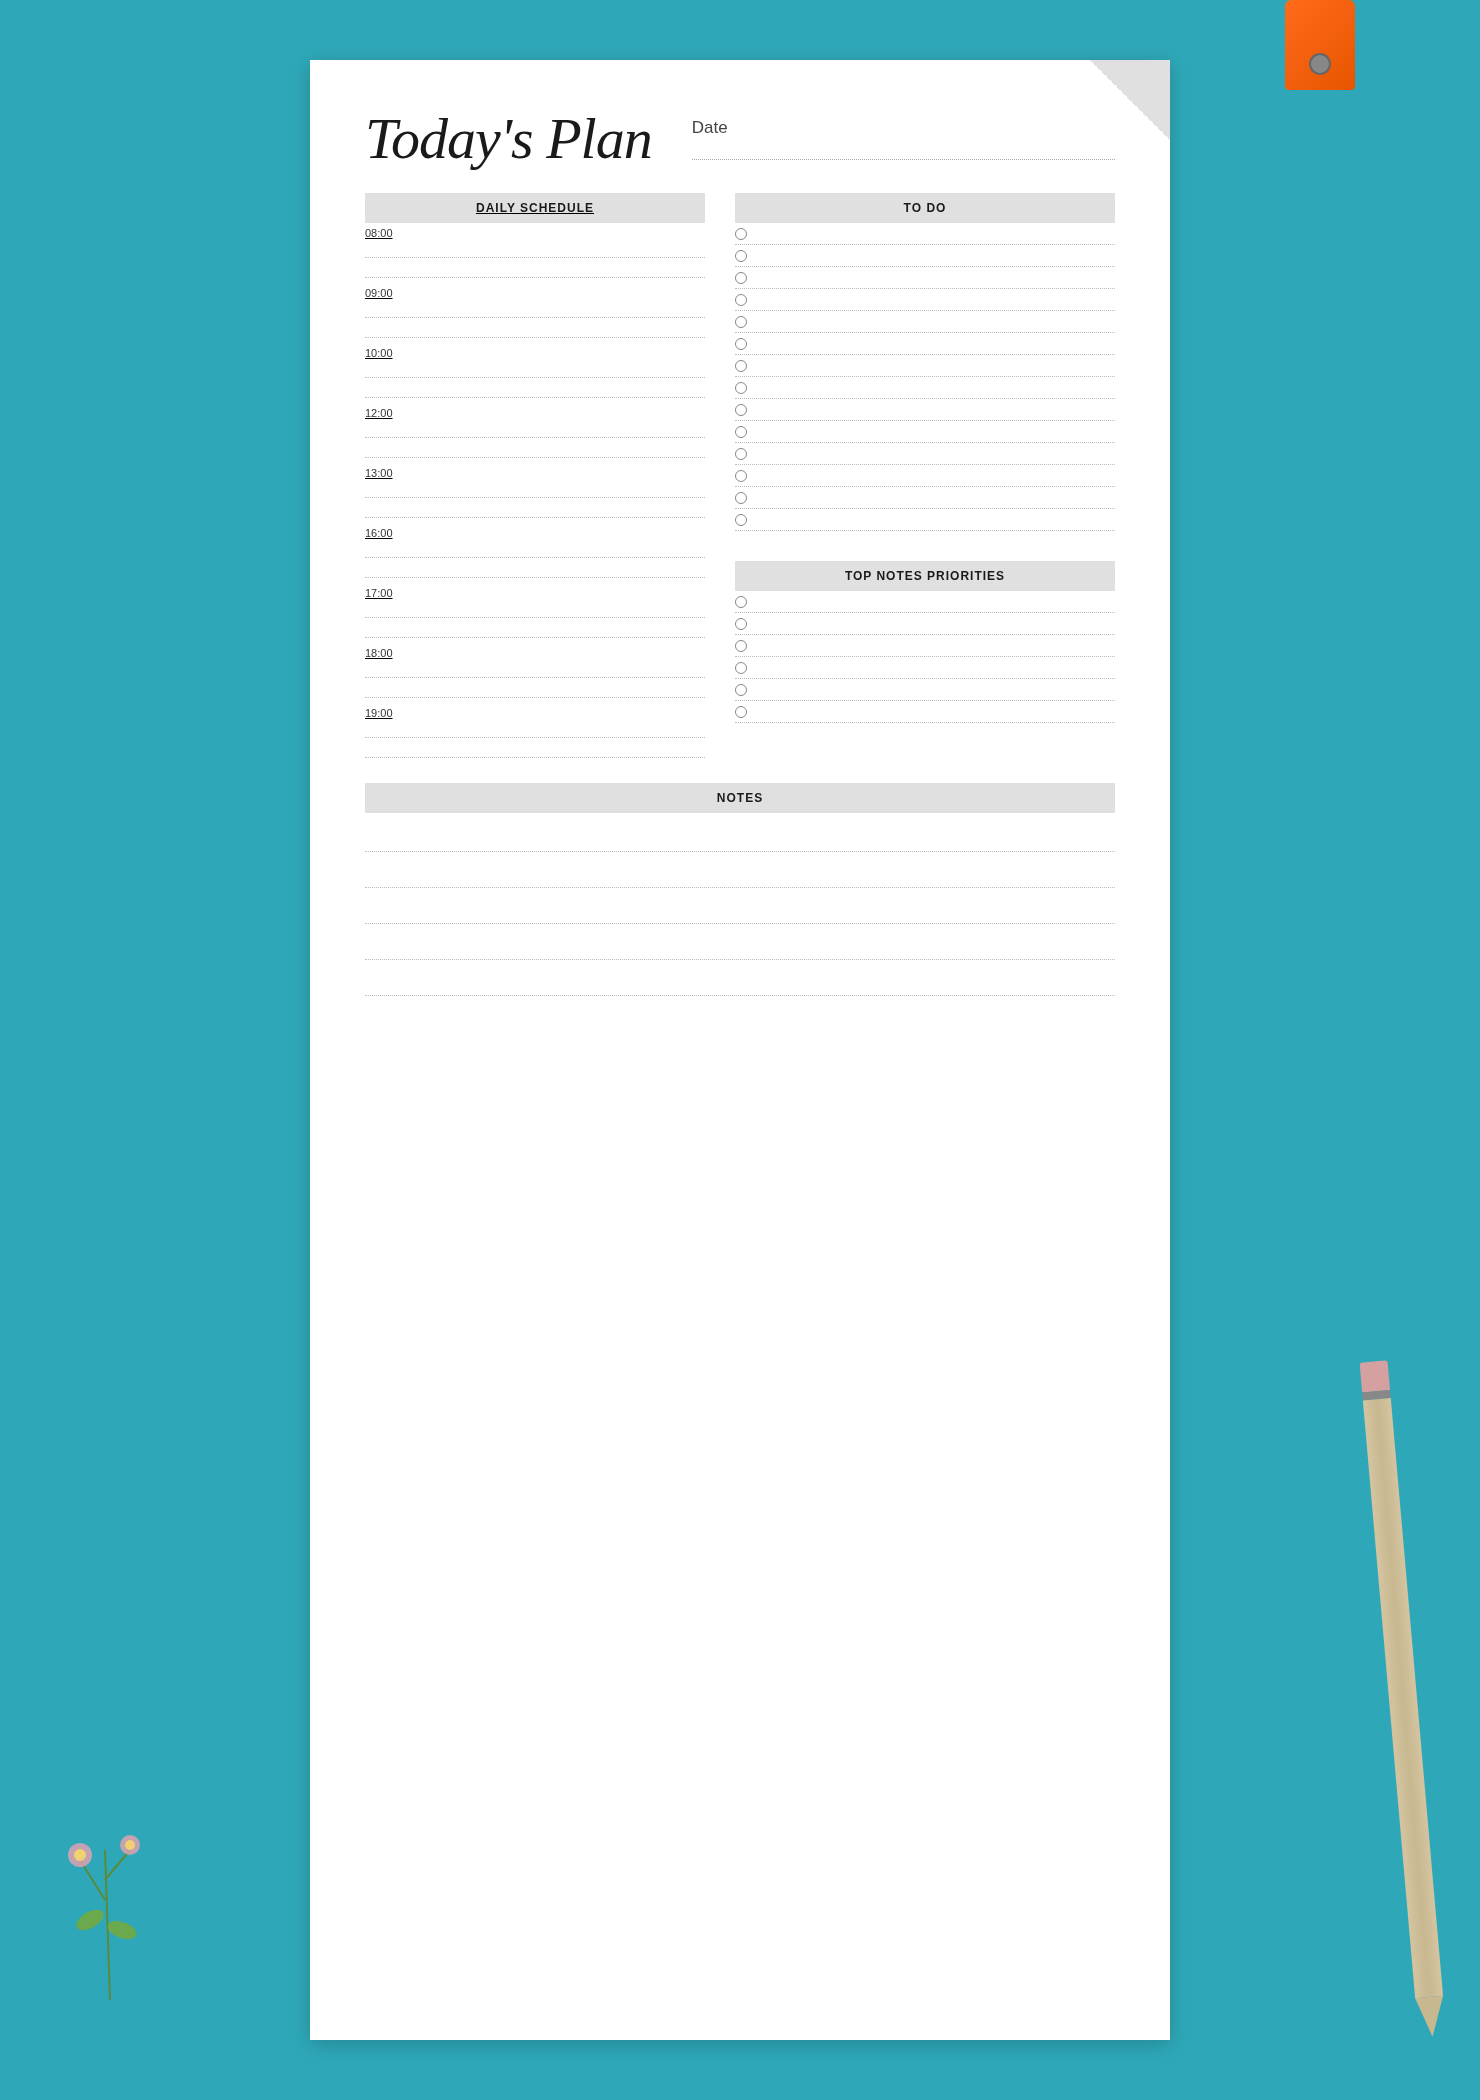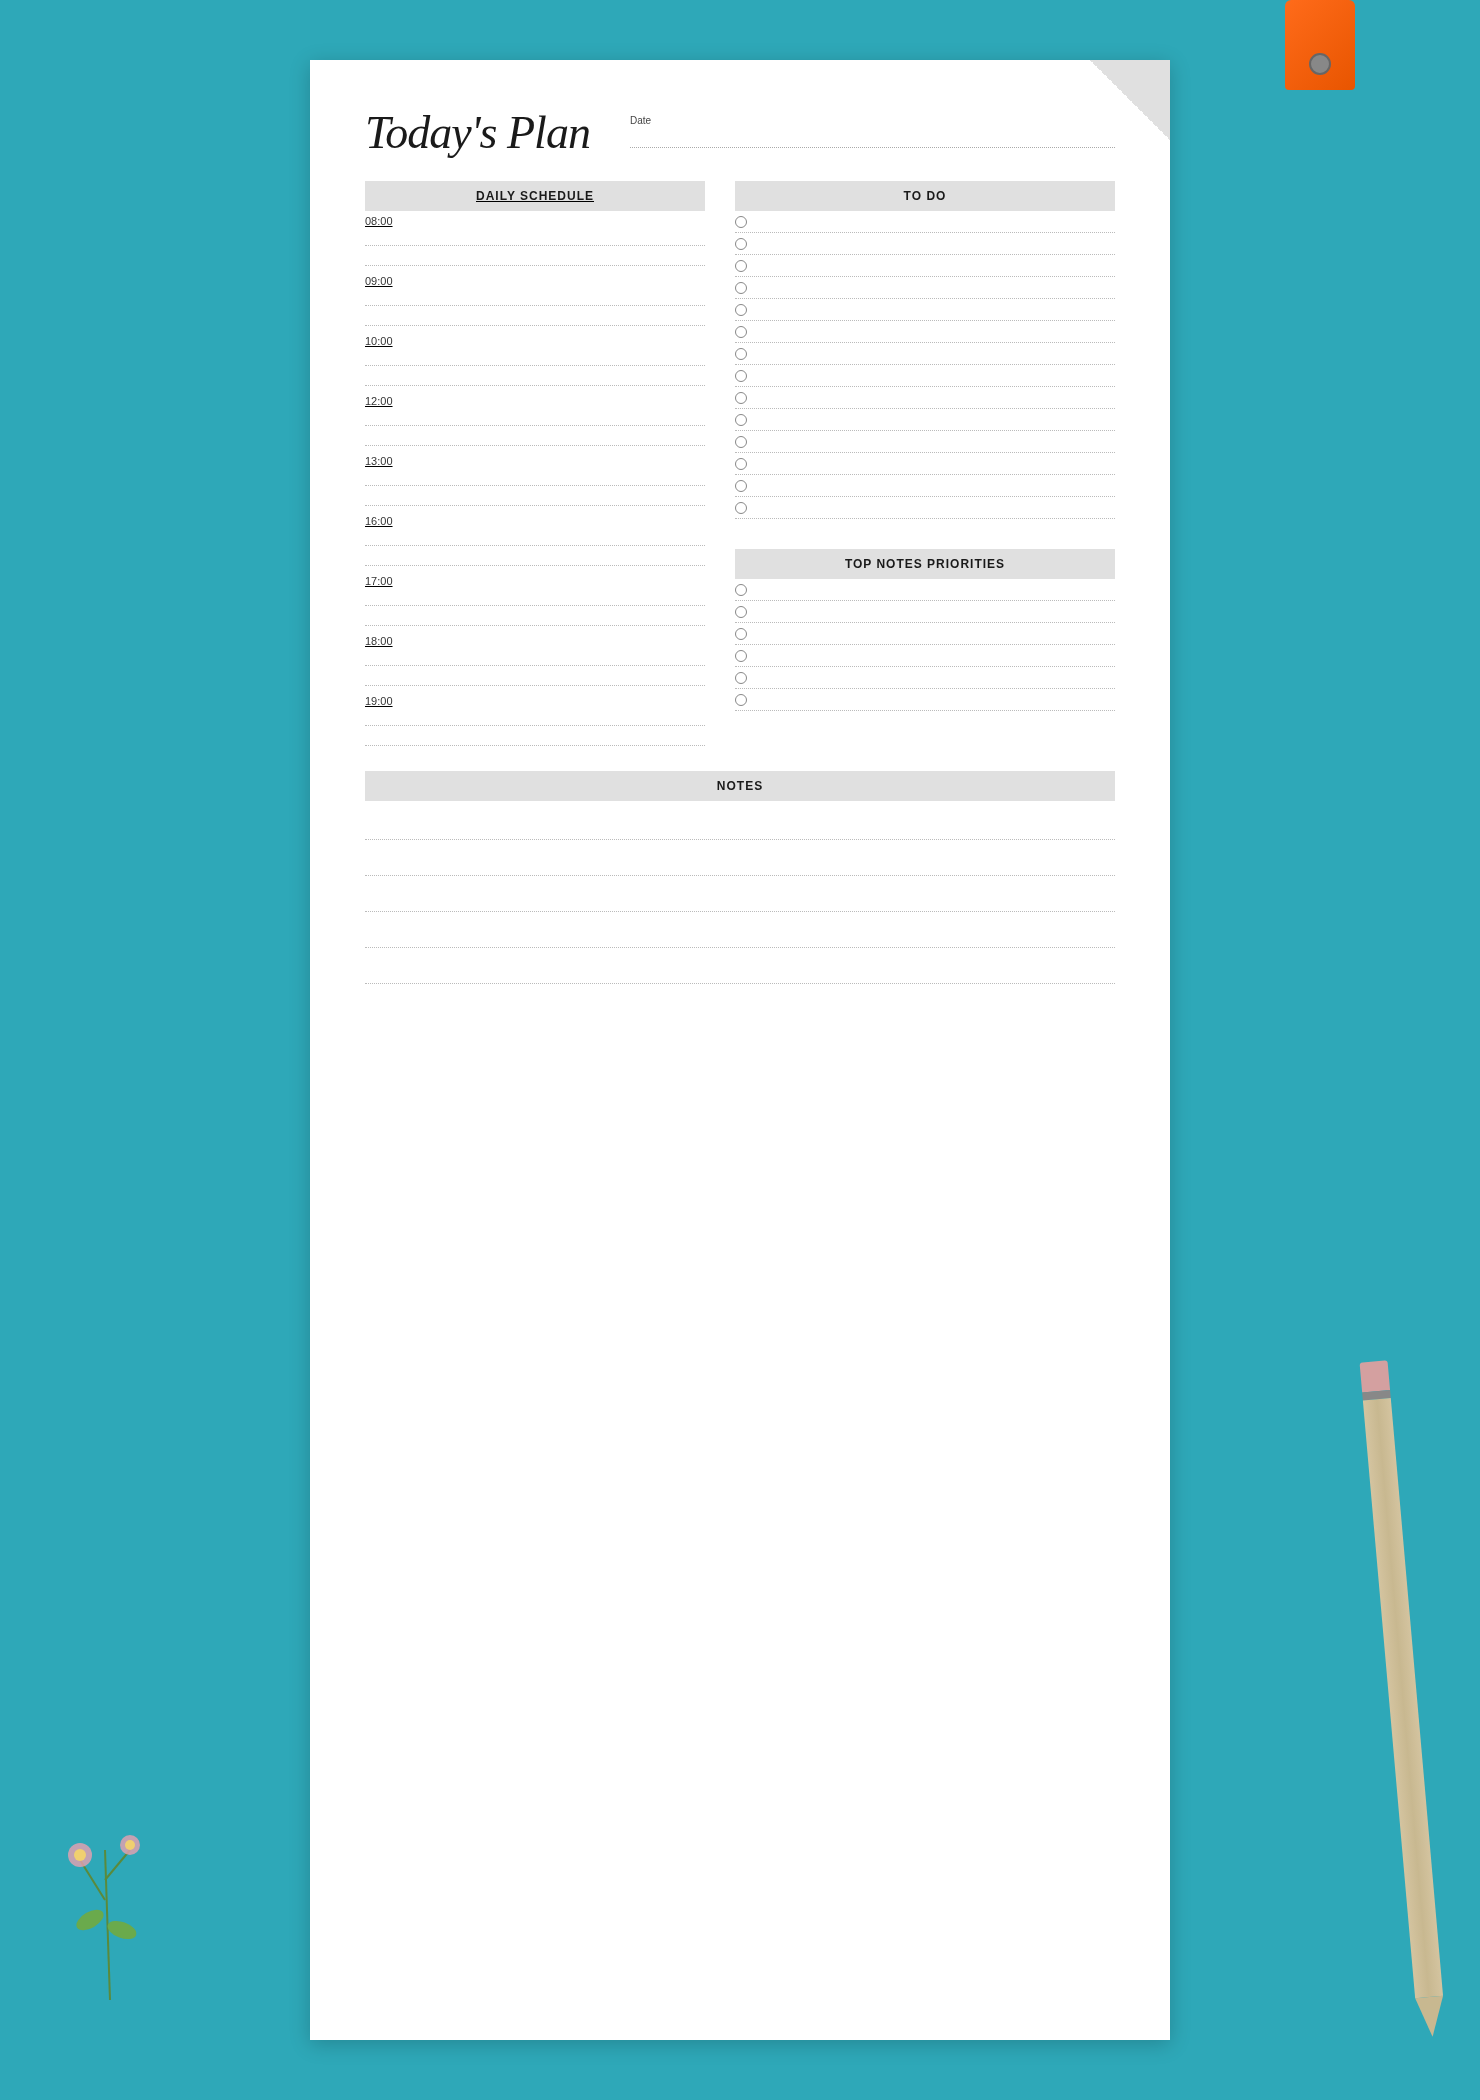--- a/index.html
+++ b/index.html
@@ -104,36 +104,36 @@
     
     .header {
       display: flex;
       align-items: flex-end;
       margin-bottom: 25px;
       gap: 40px;
     }
 
     .title-script {
       font-family: 'Georgia', 'Times New Roman', serif;
-      font-size: 46px;
+      font-size: 58px;
       font-style: italic;
       font-weight: 400;
       color: #1a1a1a;
       letter-spacing: -1px;
       line-height: 1;
       flex-shrink: 0;
     }
 
     .date-section {
       flex: 1;
       padding-bottom: 8px;
     }
 
     .date-label {
-      font-size: 10px;
+      font-size: 17px;
       color: #444;
       display: block;
       margin-bottom: 4px;
     }
 
     .date-line {
       border-bottom: 1px dotted #aaa;
       width: 100%;
       height: 18px;
     }

